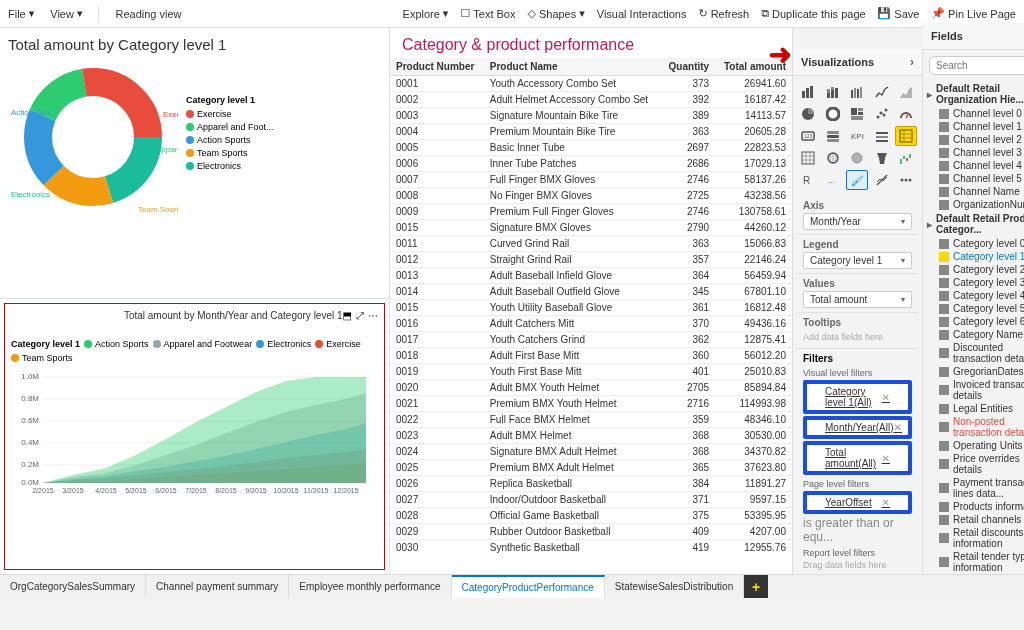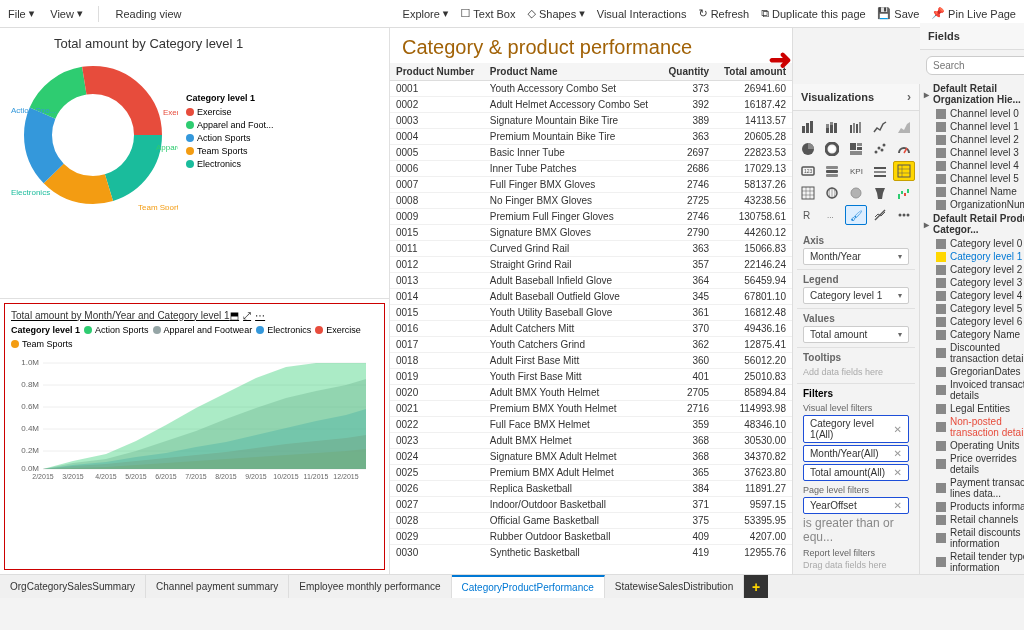--- a/index.html
+++ b/index.html
@@ -24,34 +24,34 @@
     .left-panel {
       width: 390px; display: flex; flex-direction: column;
       background: #fff; border-right: 1px solid #e0e0e0;
     }
 
     
     .pie-area {
       flex: 1; padding: 8px; border-bottom: 1px solid #e0e0e0;
       position: relative; overflow: hidden;
     }
-    .chart-title { font-size: 13px; color: #333; margin-bottom: 4px; margin-left: 46px; }
+    .chart-title { font-size: 15px; color: #333; margin-bottom: 4px; }
 
     
     .line-area {
       flex: 1; padding: 6px; position: relative; border: 1.5px solid #c00; margin: 4px;
     }
     .line-title { font-size: 10px; color: #333; margin-bottom: 2px; }
 
     
     .center-panel {
       flex: 1; background: #fff; overflow: hidden; display: flex; flex-direction: column;
     }
     .center-header { padding: 8px 12px 4px; }
-    .center-title { font-size: 20px; color: #a16207; font-weight: 400; }
+    .center-title { font-size: 16px; color: #be185d; font-weight: 400; }
     
     .data-table { width: 100%; border-collapse: collapse; font-size: 10px; }
     .data-table th { 
       background: #f5f5f5; text-align: left; padding: 3px 6px;
       border-bottom: 1px solid #ddd; font-weight: 600; color: #333;
       white-space: nowrap;
     }
     .data-table td { 
       padding: 2px 6px; border-bottom: 1px solid #f0f0f0; color: #333;
     }
@@ -90,22 +90,22 @@
     .field-pill {
       display: flex; align-items: center; justify-content: space-between;
       background: #fff; border: 1px solid #ccc; border-radius: 2px;
       padding: 2px 6px; font-size: 10px; color: #333; margin-top: 2px;
     }
 
     
     .filters-section { padding: 4px 6px; }
     .filter-chip {
       display: flex; align-items: center; justify-content: space-between;
-      background: #fff; border: 1px solid #1d4ed8; border-radius: 2px;
-      padding: 2px 6px; font-size: 10px; color: #333; margin-top: 2px;
+      background: #fff; border: 4px solid #1d4ed8; border-radius: 2px;
+      padding: 2px 18px; font-size: 10px; color: #333; margin-top: 2px; text-decoration: underline;
     }
 
     
     .search-field {
       margin: 6px; padding: 3px 6px;
       border: 1px solid #ccc; border-radius: 6px; font-size: 10px; width: calc(100% - 12px);
     }
     .field-tree { overflow-y: auto; flex: 1; }
     .field-group-header {
       display: flex; align-items: center; gap: 4px;
@@ -212,21 +212,21 @@
           </div>
           <div class="donut-legend-item">
             <div class="legend-dot" style="background:#1abc9c;"></div>
             <span>Electronics</span>
           </div>
         </div>
       </div>
     </div>
 
     <div class="line-area">
-      <div style="display:flex;align-items:center;justify-content:flex-start;margin-bottom:2px;text-decoration:underline;">
+      <div style="display:flex;align-items:center;justify-content:flex-end;margin-bottom:16px;">
         <div class="line-title">Total amount by Month/Year and Category level 1</div>
         <div style="display:flex;gap:4px;">
           <span style="font-size:10px;cursor:pointer;">⬒</span>
           <span style="font-size:10px;cursor:pointer;">⤢</span>
           <span style="font-size:10px;cursor:pointer;">⋯</span>
         </div>
       </div>
       
       <div class="legend">
         <span style="font-size:9px;font-weight:600;">Category level 1</span>

